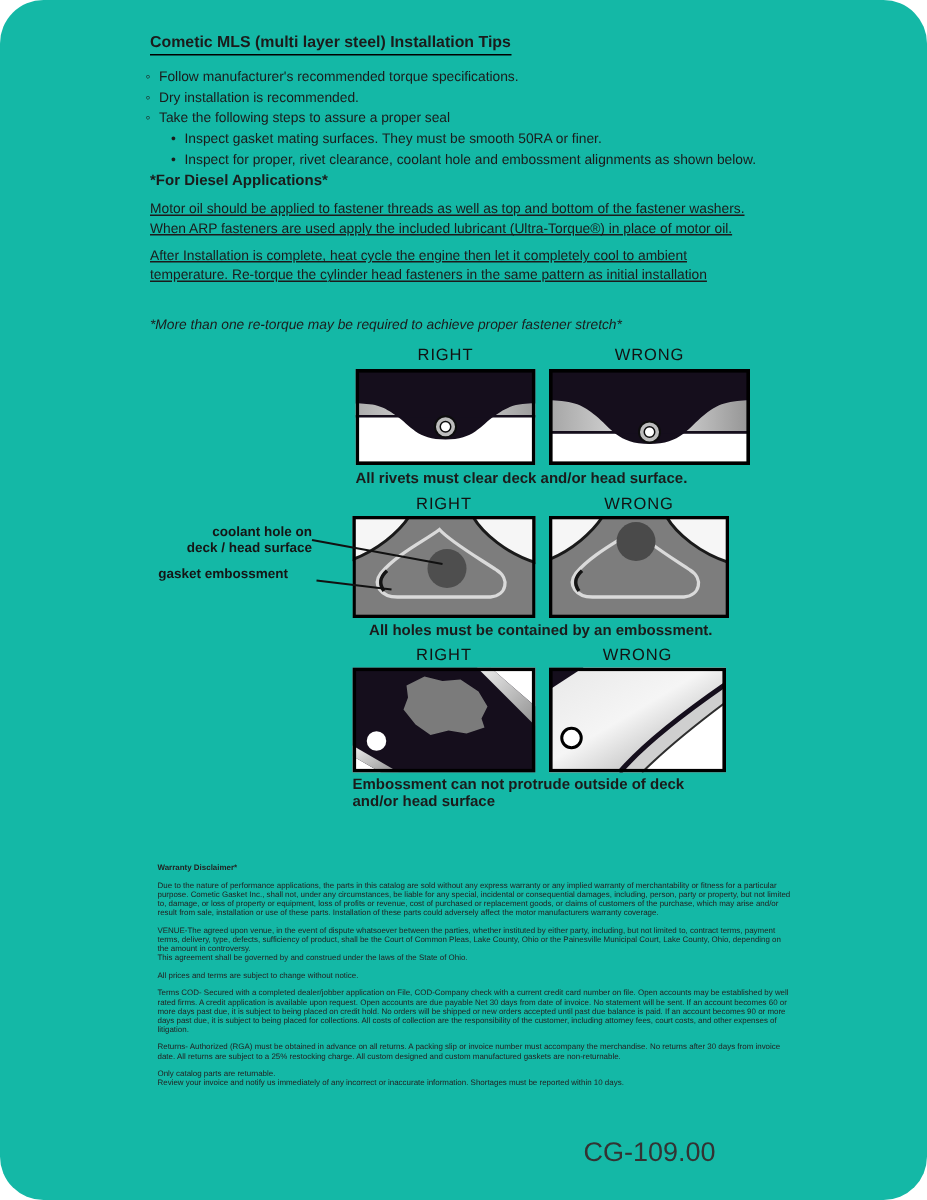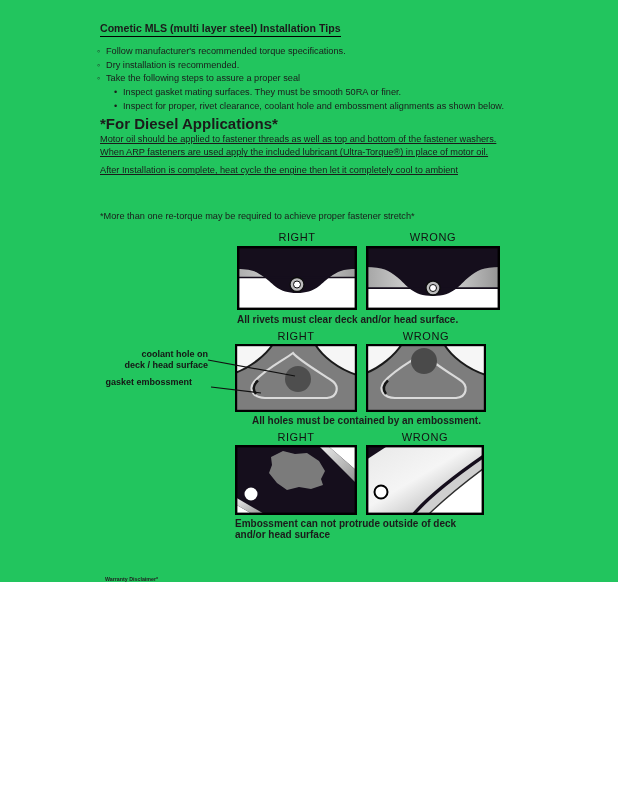--- a/index.html
+++ b/index.html
@@ -1,26 +1,26 @@
 <!DOCTYPE html>
 <html><head>
 <meta charset="utf-8">
 <style>
   html,body{margin:0;padding:0;background:#ffffff;}
-  .page{position:relative;width:618px;height:582px;background:#22c55e;overflow:hidden;
-        font-family:"Liberation Sans",sans-serif;color:#1b1b1b;}
+  .page{position:relative;width:618px;height:800px;background:#14b8a6;overflow:hidden;
+        font-family:"Liberation Sans",sans-serif;color:#1b1b1b;border-radius:29px;}
   .title{position:absolute;left:100px;top:22px;font-size:10.6px;font-weight:bold;
          border-bottom:1.5px solid #000;padding-bottom:1.5px;letter-spacing:0;}
   .bullets{position:absolute;left:97px;top:45px;font-size:9.2px;}
   .b-row{display:flex;line-height:13.7px;}
   .b-row .glyph{width:9px;flex:0 0 9px;}
   .b-row.sub{margin-left:17px;}
-  .diesel-heading{position:absolute;left:100px;top:115px;font-size:15px;font-weight:bold;}
+  .diesel-heading{position:absolute;left:100px;top:115px;font-size:10px;font-weight:bold;}
   .para{position:absolute;left:100px;font-size:9.2px;line-height:13.4px;text-decoration:underline;}
-  .note{position:absolute;left:100px;top:211px;font-size:9.2px;}
+  .note{position:absolute;left:100px;top:211px;font-size:9.2px;font-style:italic;}
   .dg-label{position:absolute;top:0;font-size:11px;letter-spacing:.6px;color:#121212;text-align:center;}
   .caption{position:absolute;font-size:10px;font-weight:bold;line-height:11px;}
   .annot{position:absolute;font-size:9px;font-weight:bold;text-align:right;line-height:10.5px;color:#151515;}
   .fineprint{position:absolute;left:105px;top:576px;width:424px;font-size:5.3px;line-height:6.1px;color:#222;}
   .fineprint .fp-head{font-weight:bold;margin:0 0 6px 0;}
   .fineprint p{margin:0 0 5.5px 0;}
   .fineprint p.no-gap{margin-bottom:0;}
   .footer-code{position:absolute;left:389px;top:758px;font-size:18px;color:#333;}
   svg{display:block;}
 </style>
@@ -56,20 +56,21 @@
 
   <div class="diesel-heading">*For Diesel Applications*</div>
 
   <div class="para" style="top:133px;">
     <div>Motor oil should be applied to fastener threads as well as top and bottom of the fastener washers.</div>
     <div>When ARP fasteners are used apply the included lubricant (Ultra-Torque®) in place of motor oil.</div>
   </div>
 
   <div class="para" style="top:164px;">
     <div>After Installation is complete, heat cycle the engine then let it completely cool to ambient</div>
+    <div>temperature. Re-torque the cylinder head fasteners in the same pattern as initial installation</div>
   </div>
 
   <div class="note">*More than one re-torque may be required to achieve proper fastener stretch*</div>
 
   <div style="position:absolute;left:0;top:231px;width:618px;height:98px;">
     <div class="dg-label" style="left:237px;width:120px;">RIGHT</div>
     <div class="dg-label" style="left:366px;width:134px;">WRONG</div>
 
     <svg style="position:absolute;left:237px;top:15px;" width="120" height="64" viewBox="0 0 120 64">
       <defs>
@@ -136,21 +137,21 @@
       <path d="M20,50 C16.5,45.5 17.5,40.5 22,36.5" fill="none" stroke="#141414" stroke-width="2.4"></path>
       <circle cx="58" cy="17" r="13" fill="#4a4a4a"></circle>
       <rect x="1.1" y="1.1" width="117.8" height="65.8" fill="none" stroke="#000000" stroke-width="2.2"></rect>
     </svg>
 
     <svg style="position:absolute;left:203px;top:20px;" width="100" height="48" viewBox="0 0 100 48">
       <line x1="5" y1="10" x2="92" y2="26" stroke="#111111" stroke-width="1.2"></line>
       <line x1="8" y1="37" x2="58" y2="43" stroke="#111111" stroke-width="1.2"></line>
     </svg>
 
-    <div class="caption" style="left:252px;top:85px;width:251px;text-align:left;">All holes must be contained by an embossment.</div>
+    <div class="caption" style="left:235px;top:85px;width:251px;text-align:center;">All holes must be contained by an embossment.</div>
   </div>
 
   <div style="position:absolute;left:0;top:431px;width:618px;height:120px;">
     <div class="dg-label" style="left:235px;width:122px;">RIGHT</div>
     <div class="dg-label" style="left:366px;width:118px;">WRONG</div>
 
     <svg style="position:absolute;left:235px;top:14px;" width="122" height="70" viewBox="0 0 122 70">
       <defs>
         <linearGradient id="gC" x1="0" y1="0" x2="1" y2="1">
           <stop offset="0" stop-color="#f0f0f0"></stop>

